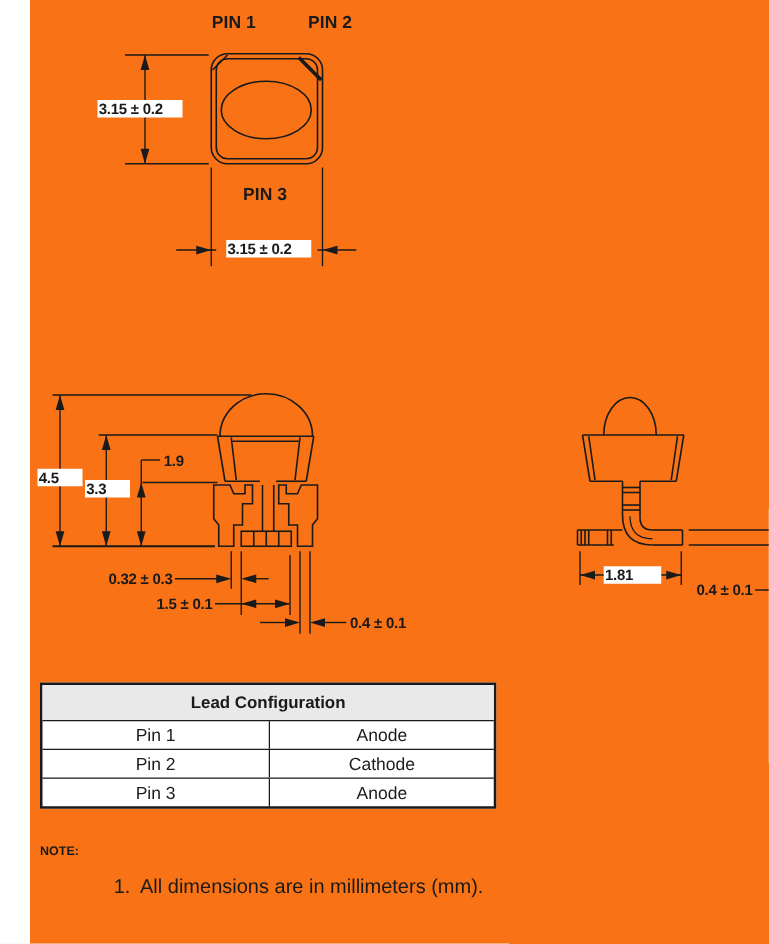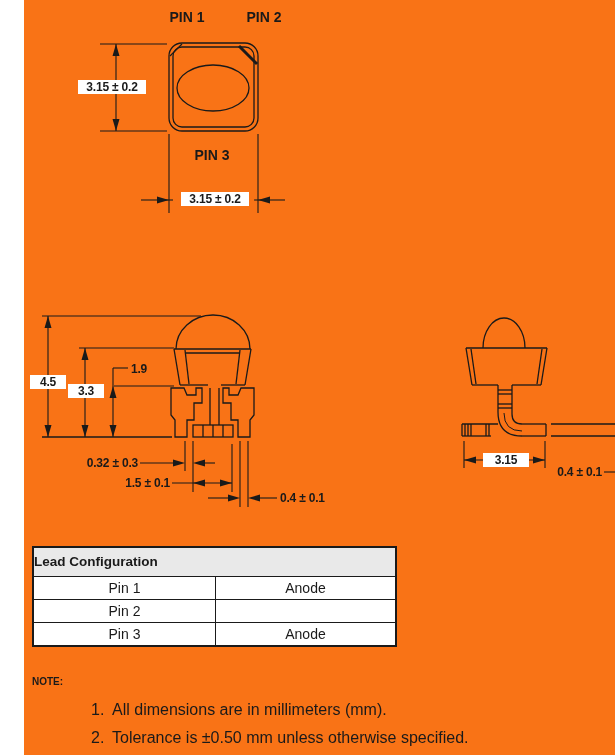--- a/index.html
+++ b/index.html
@@ -4,30 +4,30 @@
 <style>
   html,body{margin:0;padding:0;background:#fff;}
   .canvas{
     position:relative;width:615px;height:755px;background:#f97316;
     font-family:"Liberation Sans",sans-serif;color:#1a1a1a;overflow:hidden;margin-left:24px;
   }
   #linework{position:absolute;left:0;top:0;z-index:1;}
   .lbl{position:absolute;z-index:2;color:#1a1a1a;white-space:nowrap;}
   .pin{font-weight:bold;font-size:14px;text-align:center;}
   .dim{font-weight:bold;font-size:12px;letter-spacing:-0.2px;}
-  .ctr{text-align:center;}
+  .ctr{}
   .rgt{text-align:right;}
   .wbg{background:#ffffff;padding:0 1px;}
   
   .lead-table{
     position:absolute;left:8px;top:546px;width:365px;z-index:2;
     border:2px solid #1a1a1a;background:#fff;box-sizing:border-box;
   }
   .lt-header{
-    height:28px;line-height:28px;font-weight:bold;font-size:13.5px;
+    height:28px;line-height:28px;text-align:center;font-weight:bold;font-size:13.5px;
     background:#e9e9e9;
   }
   .lt-row{display:flex;border-top:1.5px solid #1a1a1a;height:22px;line-height:22px;font-size:14px;}
   .lt-cell{text-align:center;box-sizing:border-box;}
   .lt-cell.c1{width:182px;border-right:1.5px solid #1a1a1a;}
   .lt-cell.c2{flex:1;}
   
   .note-label{position:absolute;left:8px;top:676px;font-weight:bold;font-size:10px;z-index:2;}
   .note-item{position:absolute;left:67px;font-size:16px;z-index:2;}
   .note-item .nnum{display:inline-block;width:21px;}
@@ -176,39 +176,37 @@
   <div class="lbl dim ctr wbg" style="left:54px;top:80px;width:66px;">3.15 ± 0.2</div>
   <div class="lbl dim ctr wbg" style="left:157px;top:192px;width:66px;">3.15 ± 0.2</div>
 
   <div class="lbl dim ctr wbg" style="left:6px;top:375px;width:34px;">4.5</div>
   <div class="lbl dim ctr wbg" style="left:44px;top:384px;width:34px;">3.3</div>
   <div class="lbl dim" style="left:107px;top:362px;">1.9</div>
   <div class="lbl dim rgt" style="left:48px;top:456px;width:66px;">0.32 ± 0.3</div>
   <div class="lbl dim rgt" style="left:88px;top:476px;width:58px;">1.5 ± 0.1</div>
   <div class="lbl dim" style="left:256px;top:491px;">0.4 ± 0.1</div>
 
-  <div class="lbl dim ctr wbg" style="left:459px;top:453px;width:44px;">3.15</div>
+  <div class="lbl dim ctr wbg" style="left:459px;top:453px;width:44px;">1.81</div>
   <div class="lbl dim rgt" style="left:520px;top:465px;width:58px;">0.4 ± 0.1</div>
 
   <div class="lead-table">
     <div class="lt-header">Lead Configuration</div>
     <div class="lt-row">
       <div class="lt-cell c1">Pin 1</div>
       <div class="lt-cell c2">Anode</div>
     </div>
     <div class="lt-row">
       <div class="lt-cell c1">Pin 2</div>
+      <div class="lt-cell c2">Cathode</div>
     </div>
     <div class="lt-row">
       <div class="lt-cell c1">Pin 3</div>
       <div class="lt-cell c2">Anode</div>
     </div>
   </div>
 
   <div class="note-label">NOTE:</div>
   <div class="note-item" style="top:701px;">
     <span class="nnum">1.</span><span>All dimensions are in millimeters (mm).</span>
   </div>
-  <div class="note-item" style="top:729px;">
-    <span class="nnum">2.</span><span>Tolerance is ±0.50 mm unless otherwise specified.</span>
-  </div>
 
 </div>
 
 </body></html>

